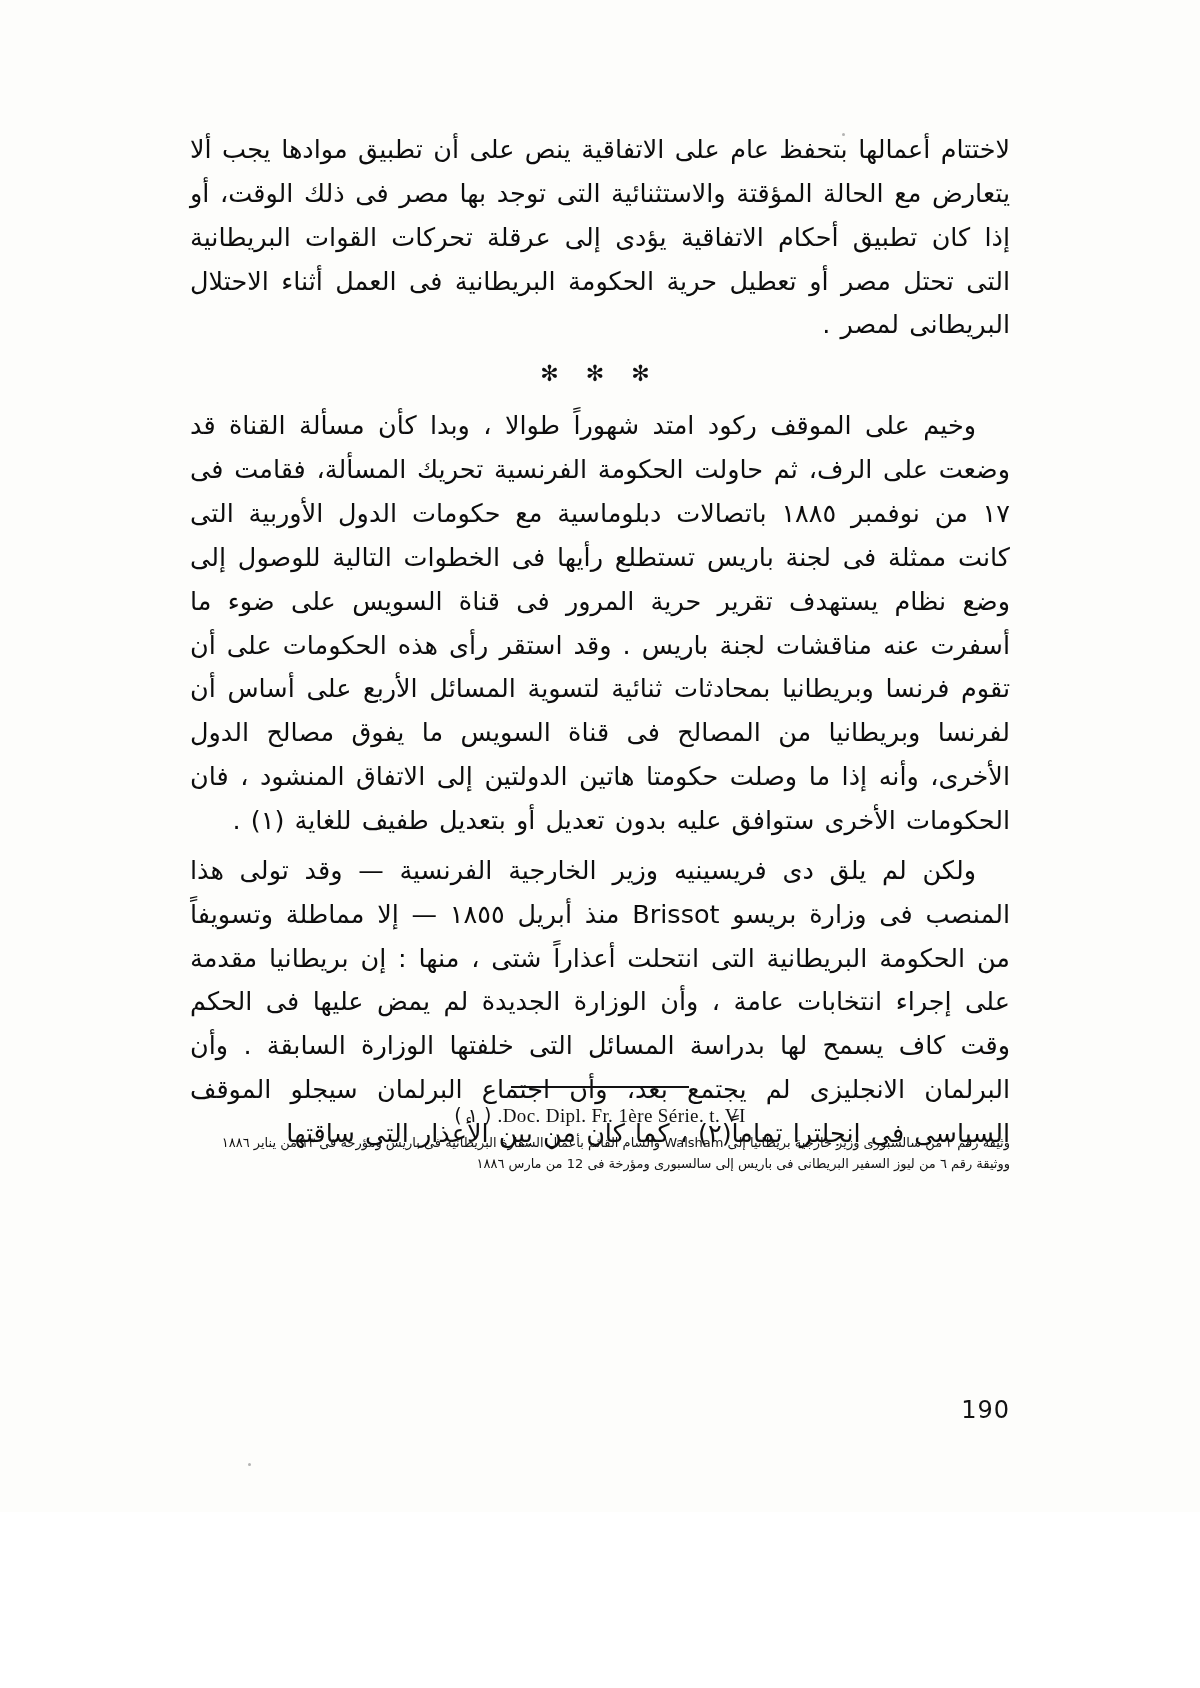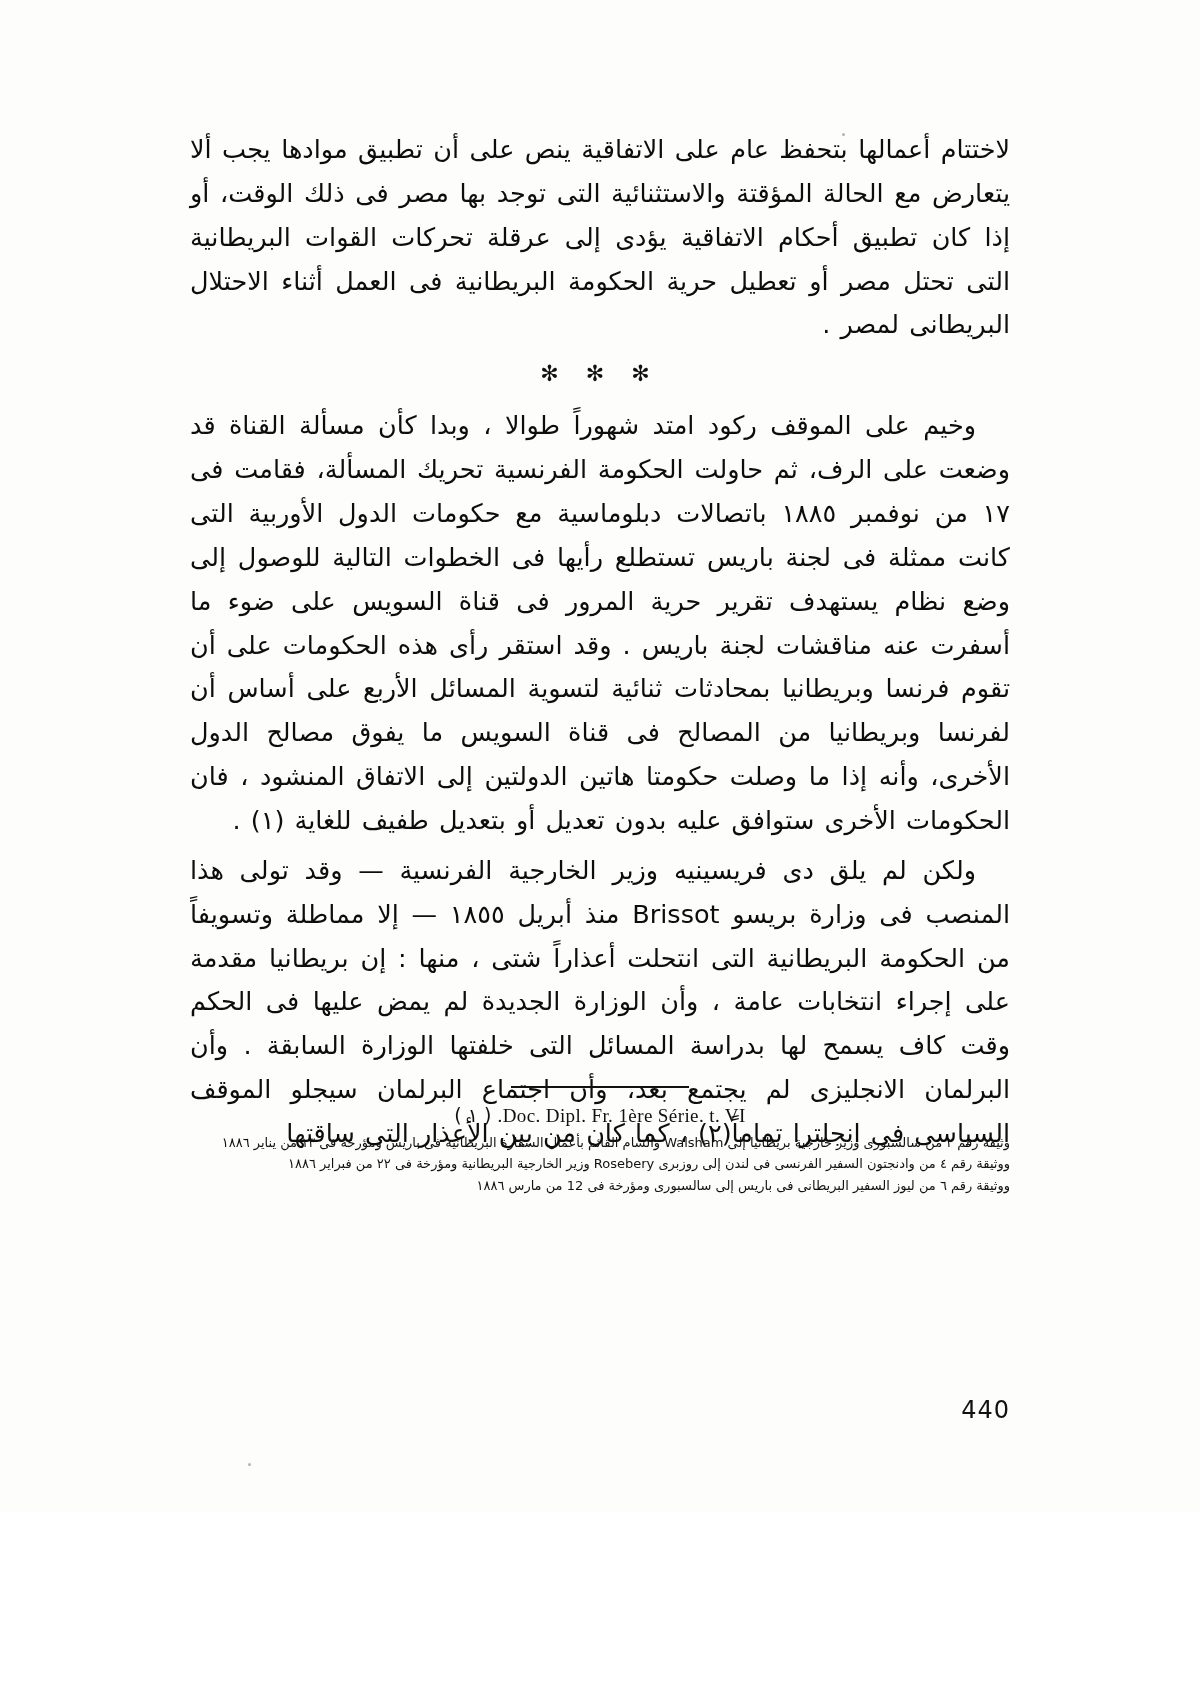--- a/index.html
+++ b/index.html
@@ -132,21 +132,20 @@
 
     <p class="fn-line center">
       <span class="latin">Doc. Dipl. Fr. 1ère Série. t. VI.</span>
       <span class="fn-marker">( ١ )</span>
     </p>
 
 
 
     <p class="fn-line justified">وثيقة رقم ٢ من سالسبورى وزير خارجية بريطانيا إلى Walsham والشام القائم بأعمال السفارة البريطانية فى باريس ومؤرخة فى ١٣ من يناير ١٨٨٦</p>
 
-    <p class="fn-line justified">ووثيقة رقم ٤ من وادنجتون السفير الفرنسى فى لندن إلى روزبرى Rosebery وزير الخارجية البريطانية ومؤرخة فى ٢٢ من فبراير ١٨٨٦</p>
 
     <p class="fn-line justified">ووثيقة رقم ٦ من ليوز السفير البريطانى فى باريس إلى سالسبورى ومؤرخة فى 12 من مارس ١٨٨٦</p>
 
   </div>
 
-  <div class="page-number">440</div>
+  <div class="page-number">190</div>
 
 </div>
 
 </body></html>

